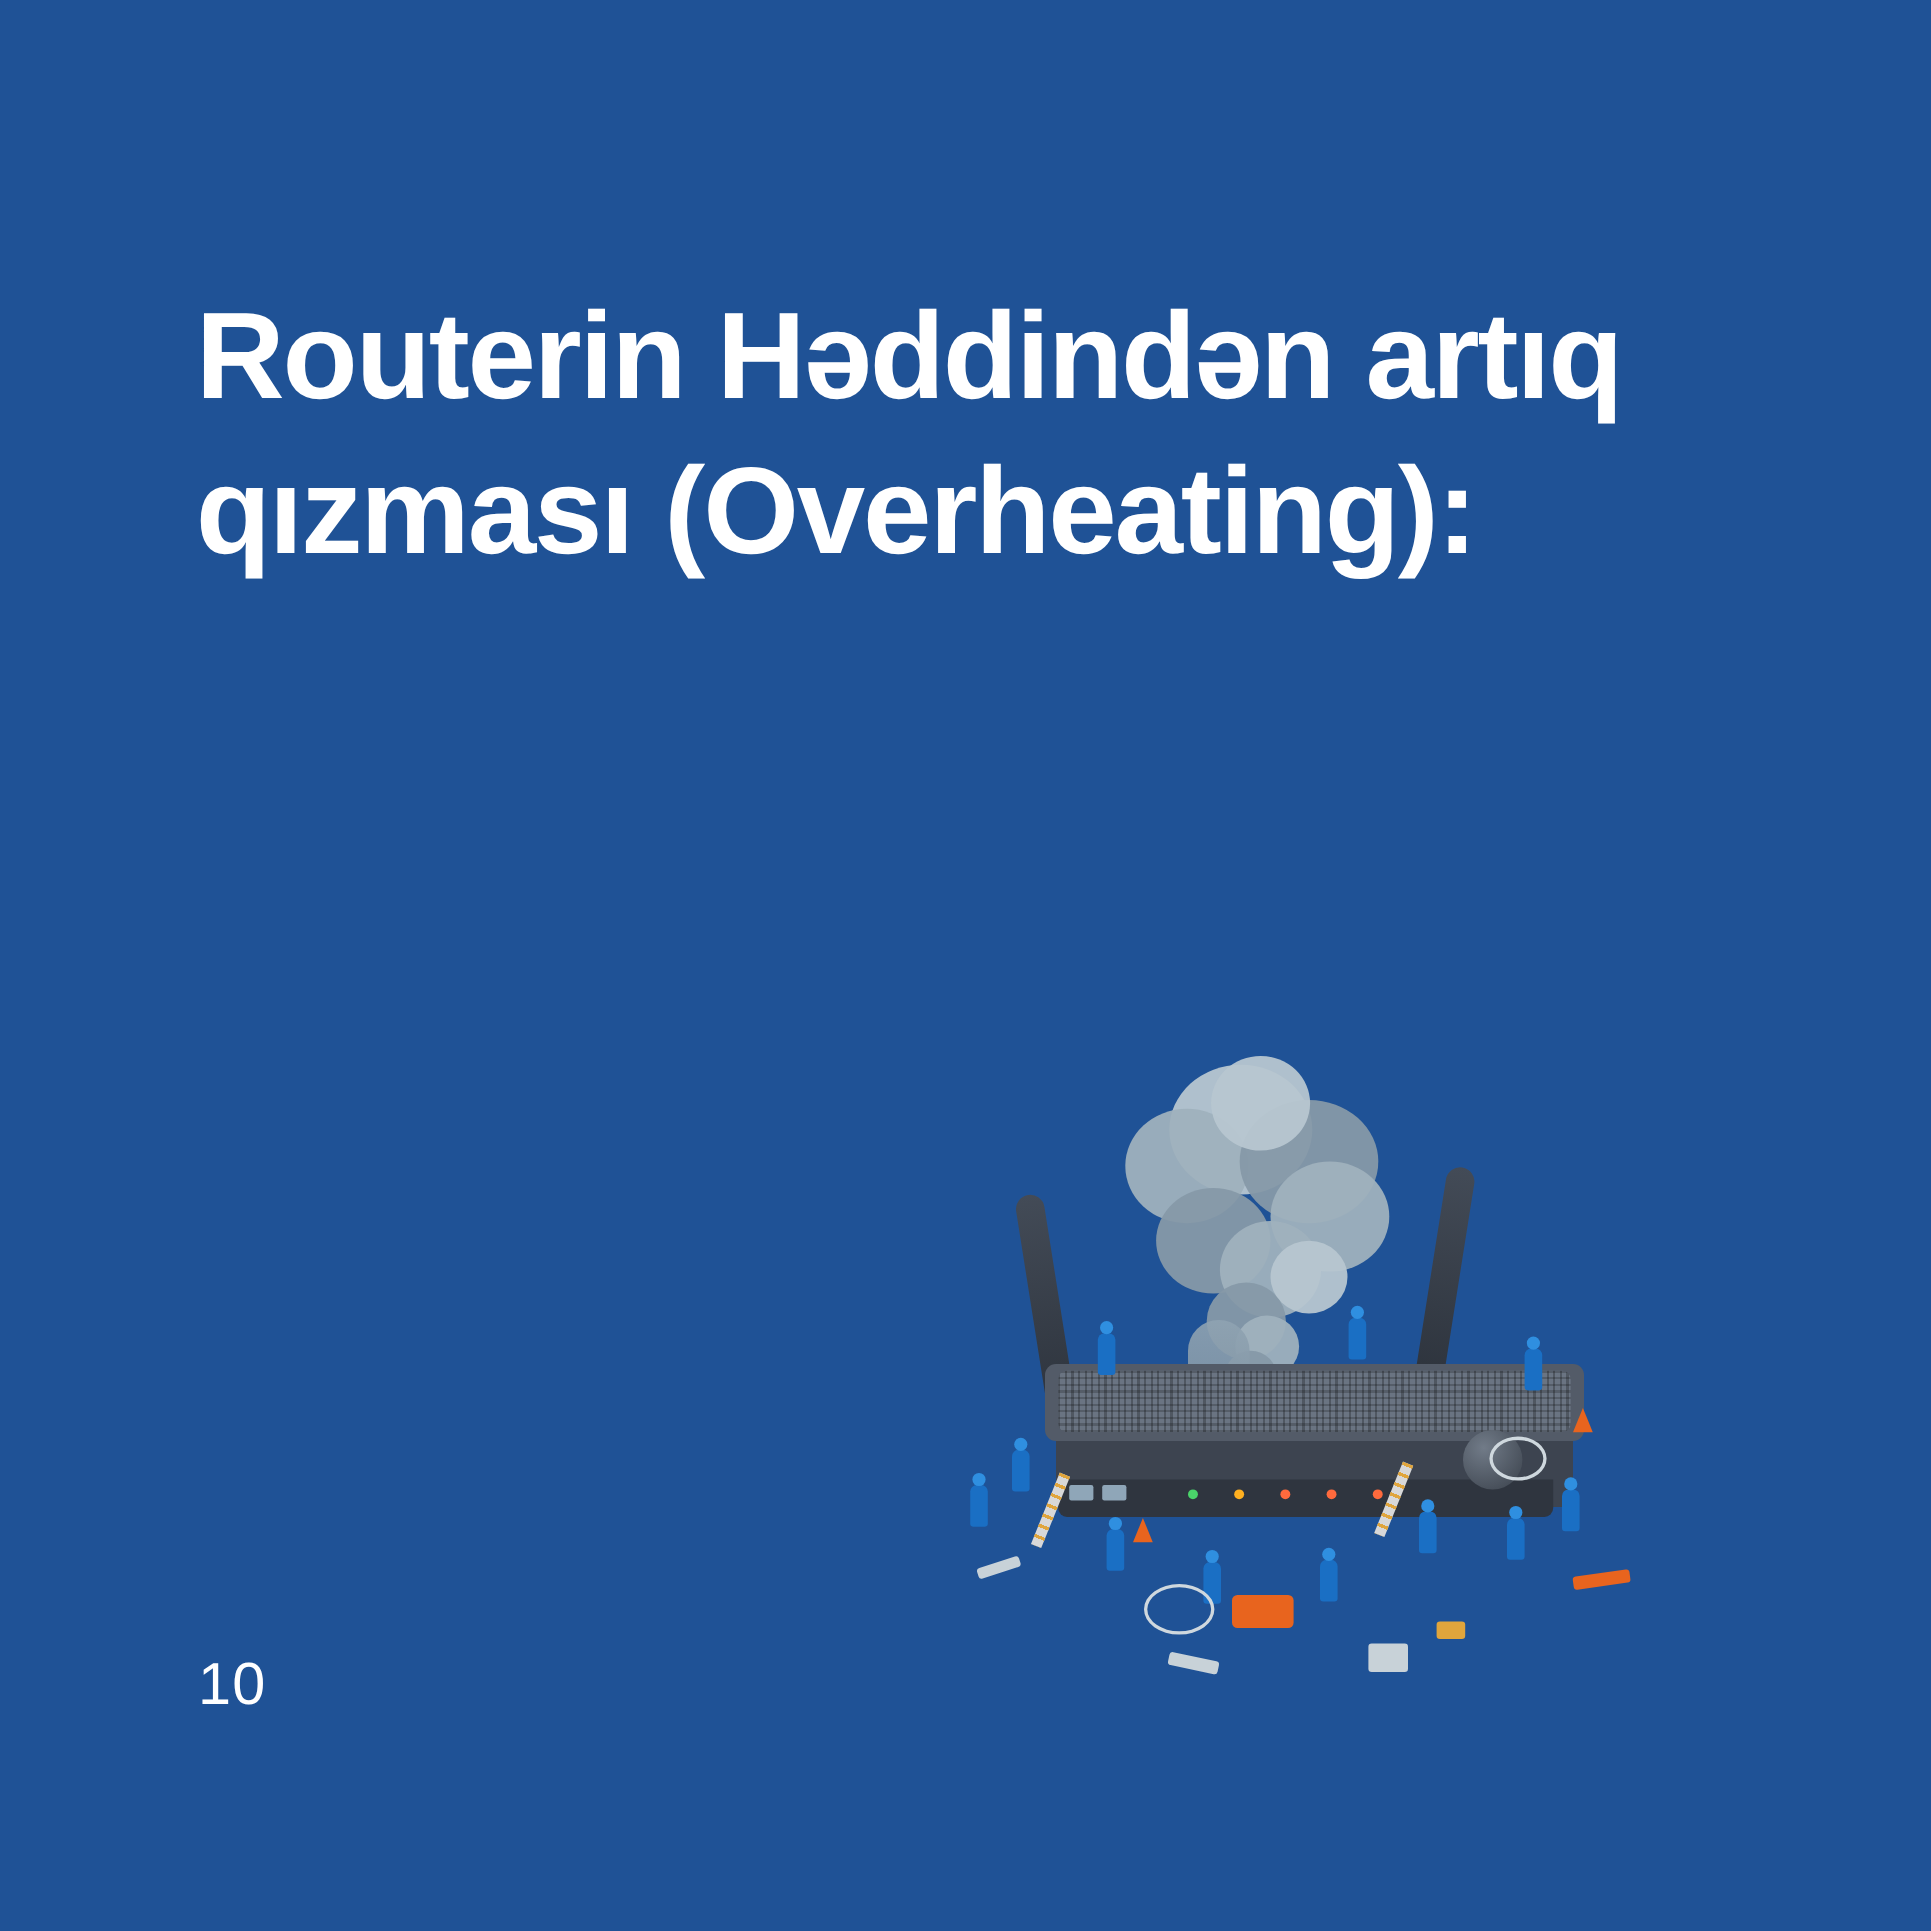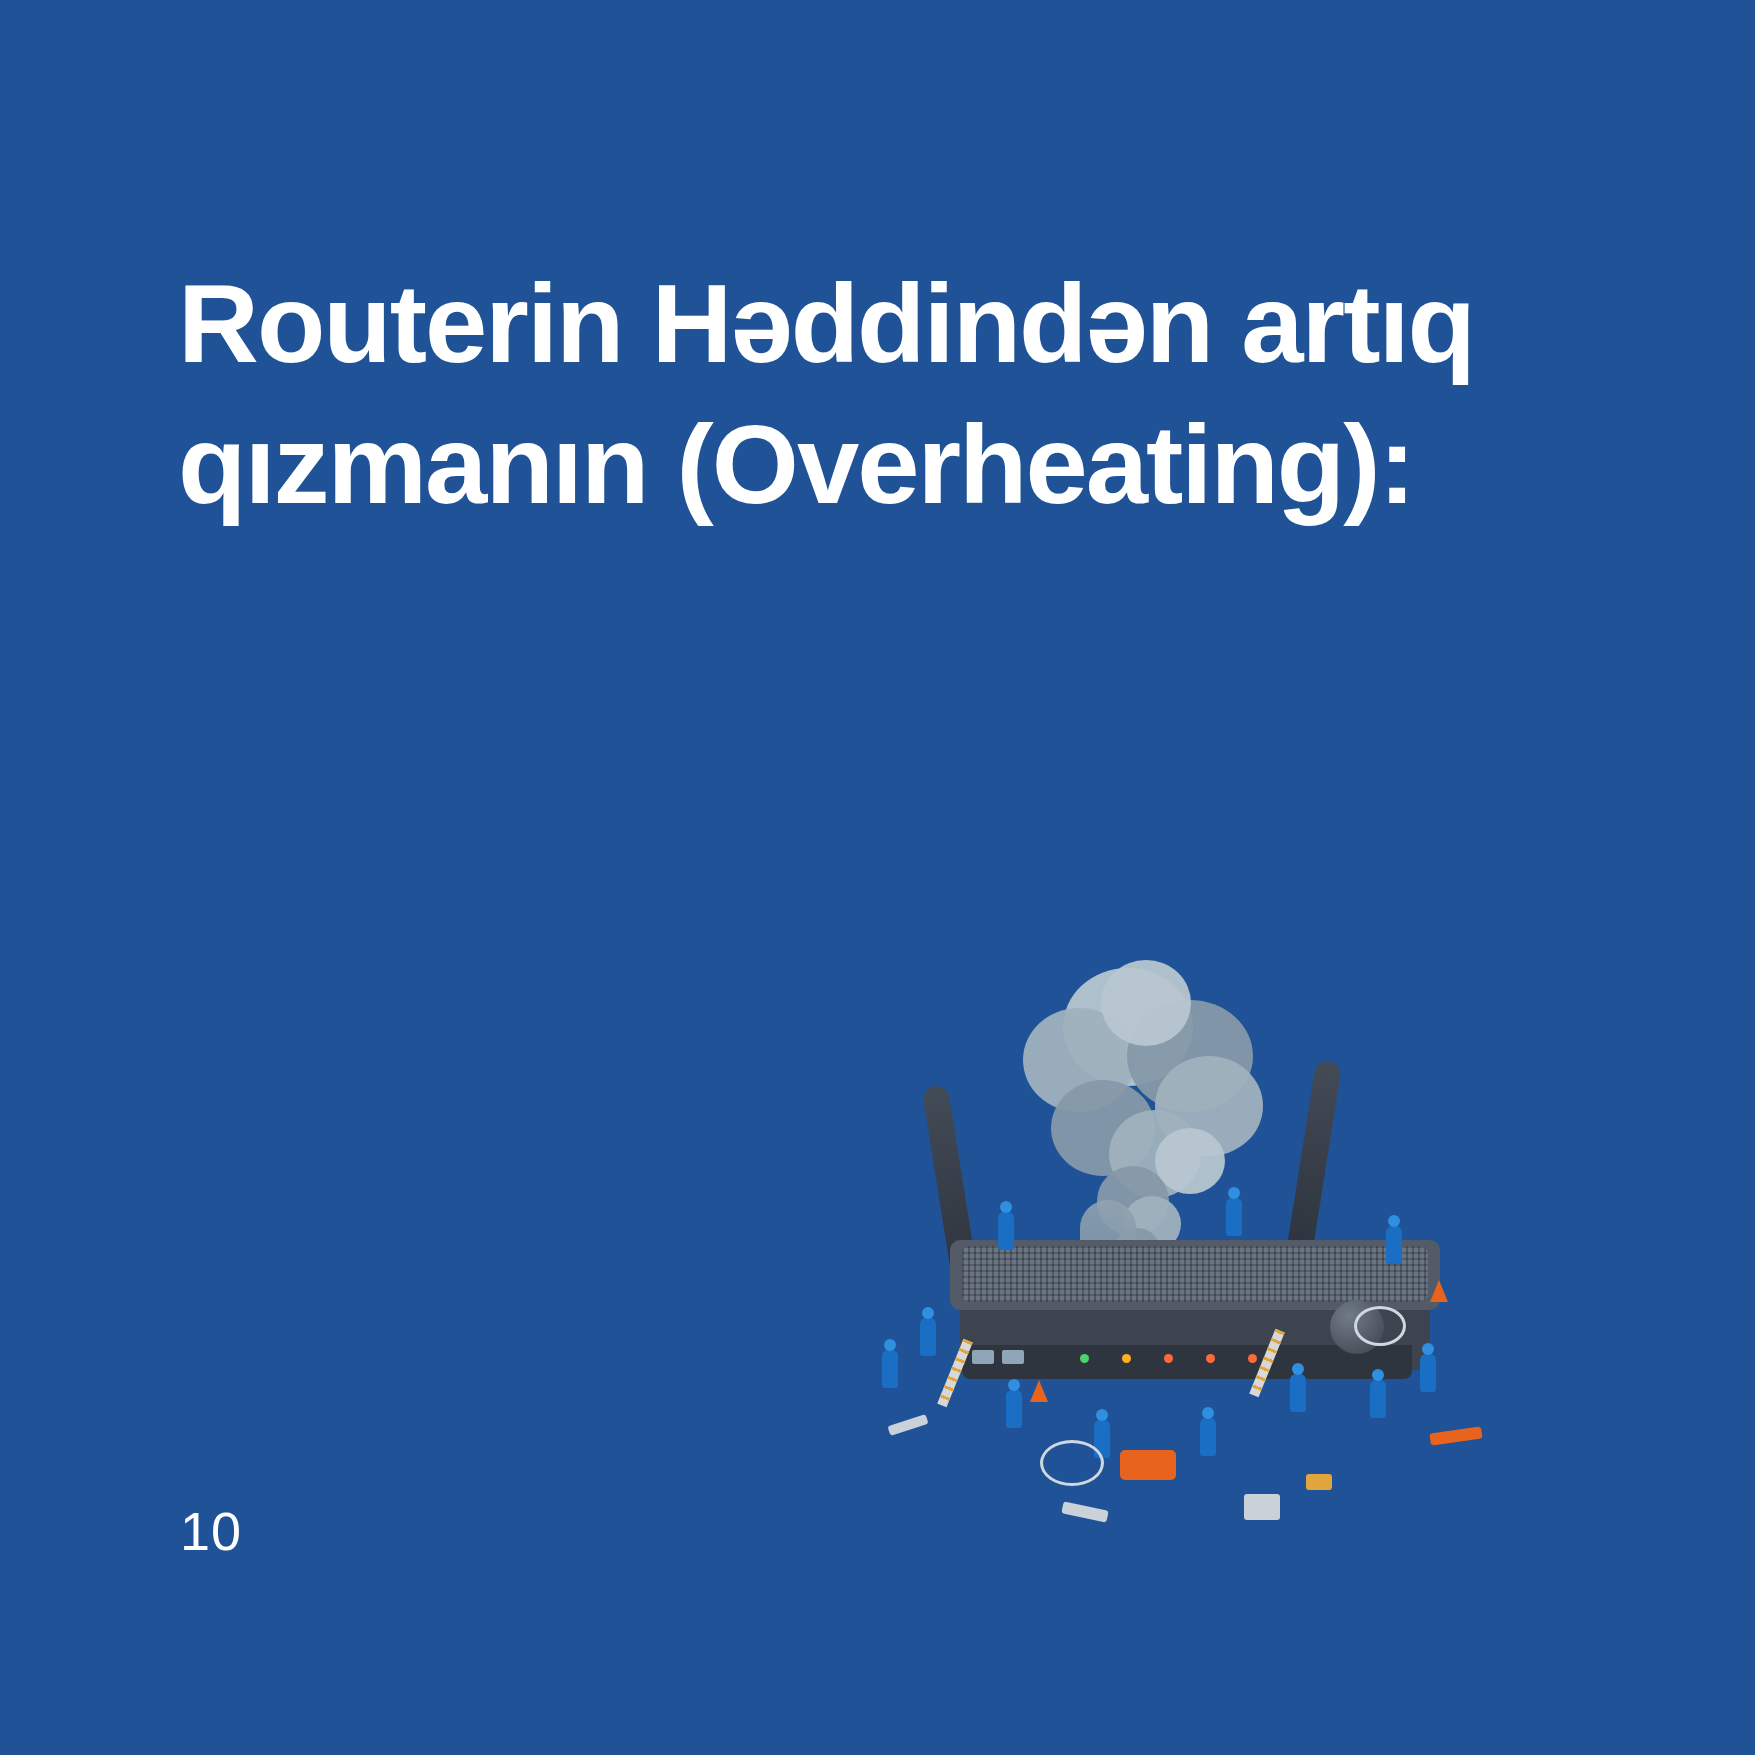--- a/index.html
+++ b/index.html
@@ -213,21 +213,21 @@
     background: #c8d2d8;
     border-radius: 3px;
   }
 </style>
 </head>
 <body>
 
 <div class="slide">
 
   <h1 class="title">Routerin Həddindən artıq
-qızmanın (Overheating):</h1>
+qızması (Overheating):</h1>
 
 
   <div class="page-number">10</div>
 
   <div class="illustration">
 
     <div class="smoke">
       <div class="puff light" style="left:58px; top:8px; width:130px; height:118px;"></div>
       <div class="puff" style="left:18px; top:48px; width:112px; height:104px;"></div>
       <div class="puff dark" style="left:122px; top:40px; width:126px; height:112px;"></div>

